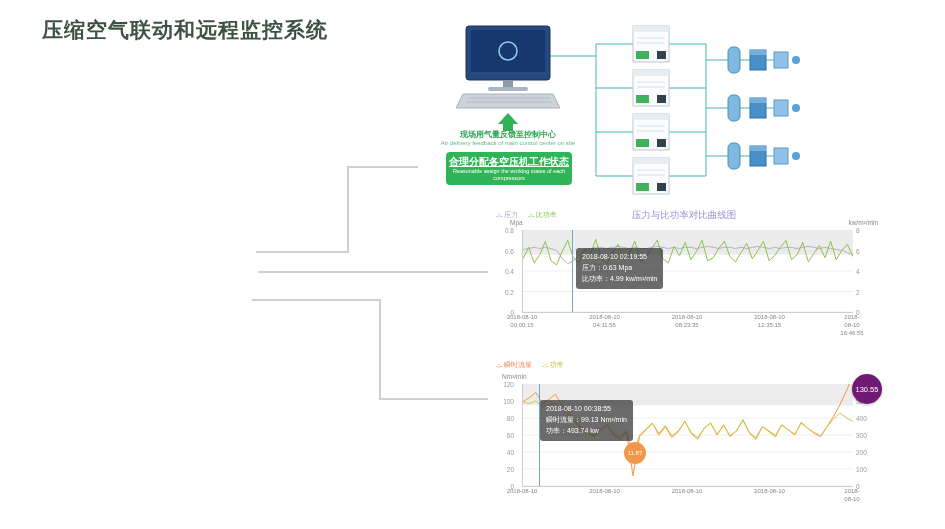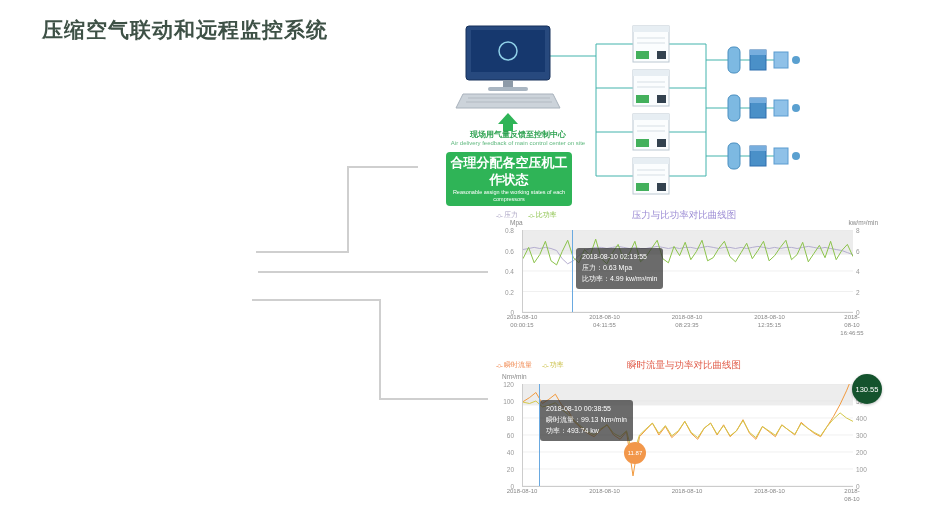--- a/index.html
+++ b/index.html
@@ -13,26 +13,26 @@
   
   .cloud-wrap{position:absolute;left:38px;top:188px;width:230px;height:165px;z-index:2;}
   .cloud-wrap>svg.cloud-shape{position:absolute;left:0;top:0;width:230px;height:165px;
               filter:drop-shadow(4px 6px 7px rgba(0,0,0,.28));}
   .mag-icon{position:absolute;left:50%;margin-left:-23px;top:20px;width:46px;height:46px;}
   .cloud-label{position:absolute;left:0;top:94px;width:100%;text-align:center;color:#fff;
                font-size:20px;font-weight:bold;letter-spacing:3px;}
   
   .diagram{position:absolute;left:418px;top:20px;width:400px;height:192px;background:#fff;z-index:1;}
   .diagram svg{position:absolute;left:0;top:0;width:400px;height:192px;}
-  .fb-text{position:absolute;left:18px;top:110px;width:164px;text-align:center;line-height:1.25;}
+  .fb-text{position:absolute;left:8px;top:110px;width:164px;text-align:center;line-height:1.25;}
   .fb-text .cn{font-size:8px;font-weight:bold;color:#2fa352;}
   .fb-text .en{font-size:6px;color:#5fb87e;}
   .assign-box{position:absolute;left:28px;top:132px;width:122px;background:#2fb457;border-radius:4px;
               color:#fff;text-align:center;padding:3px 2px;line-height:1.3;}
-  .assign-box .cn{font-size:13px;font-weight:bold;}
+  .assign-box .cn{font-size:10px;font-weight:bold;text-decoration:underline;}
   .assign-box .en{font-size:5.5px;}
   
   .chart-panel{position:absolute;background:#fff;z-index:1;}
   .chart1{left:488px;top:206px;width:392px;height:132px;}
   .chart2{left:488px;top:356px;width:392px;height:173px;}
   .legend{position:absolute;left:8px;top:4px;font-size:7px;display:flex;gap:10px;white-space:nowrap;z-index:3;}
   .legend-item{display:flex;align-items:center;gap:2px;cursor:pointer;}
   .lmark::before{content:"-○-";letter-spacing:-1px;}
   .c-title{position:absolute;left:0;right:0;top:3px;text-align:center;font-size:9.5px;font-weight:normal;z-index:2;}
   .ylab{position:absolute;font-size:6.5px;color:#888;}
@@ -239,21 +239,20 @@
     <div class="legend">
       <span class="legend-item">
         <span class="lmark" style="color: rgb(240, 136, 79);"></span>
         <span class="llabel" style="color: rgb(240, 136, 79);">瞬时流量</span>
       </span>
       <span class="legend-item">
         <span class="lmark" style="color: rgb(201, 189, 63);"></span>
         <span class="llabel" style="color: rgb(201, 189, 63);">功率</span>
       </span>
     </div>
-    <div class="c-title" style="color: rgb(224, 90, 71);">瞬时流量与功率对比曲线图</div>
     <div class="ylab" style="left:14px;top:17px;">Nm³/min</div>
     <div class="yticks yl" id="c2-yl" style="left:0;top:28px;width:30px;height:102px;">
         <span style="top: 0%;">120</span>
         <span style="top: 16.6667%;">100</span>
         <span style="top: 33.3333%;">80</span>
         <span style="top: 50%;">60</span>
         <span style="top: 66.6667%;">40</span>
         <span style="top: 83.3333%;">20</span>
         <span style="top: 100%;">0</span>
       </div>
@@ -296,17 +295,17 @@
         </span>
         <span style="left: 100%;">
           <div>2018-08-10</div>
         </span>
       </div>
     <div class="tooltip" style="left:52px;top:44px;">
       <div>2018-08-10 00:38:55</div>
       <div>瞬时流量：99.13 Nm³/min</div>
       <div>功率：493.74 kw</div>
     </div>
-    <div class="end-badge" style="left: 364px; top: 18px; background: #14532d;">130.55</div>
+    <div class="end-badge" style="left: 364px; top: 18px; background: #701a75;">130.55</div>
     <div class="min-dot" style="left: 136px; top: 86px; background: rgb(242, 151, 74);">11.87</div>
   </div>
 
 </div>
 
 </body></html>

